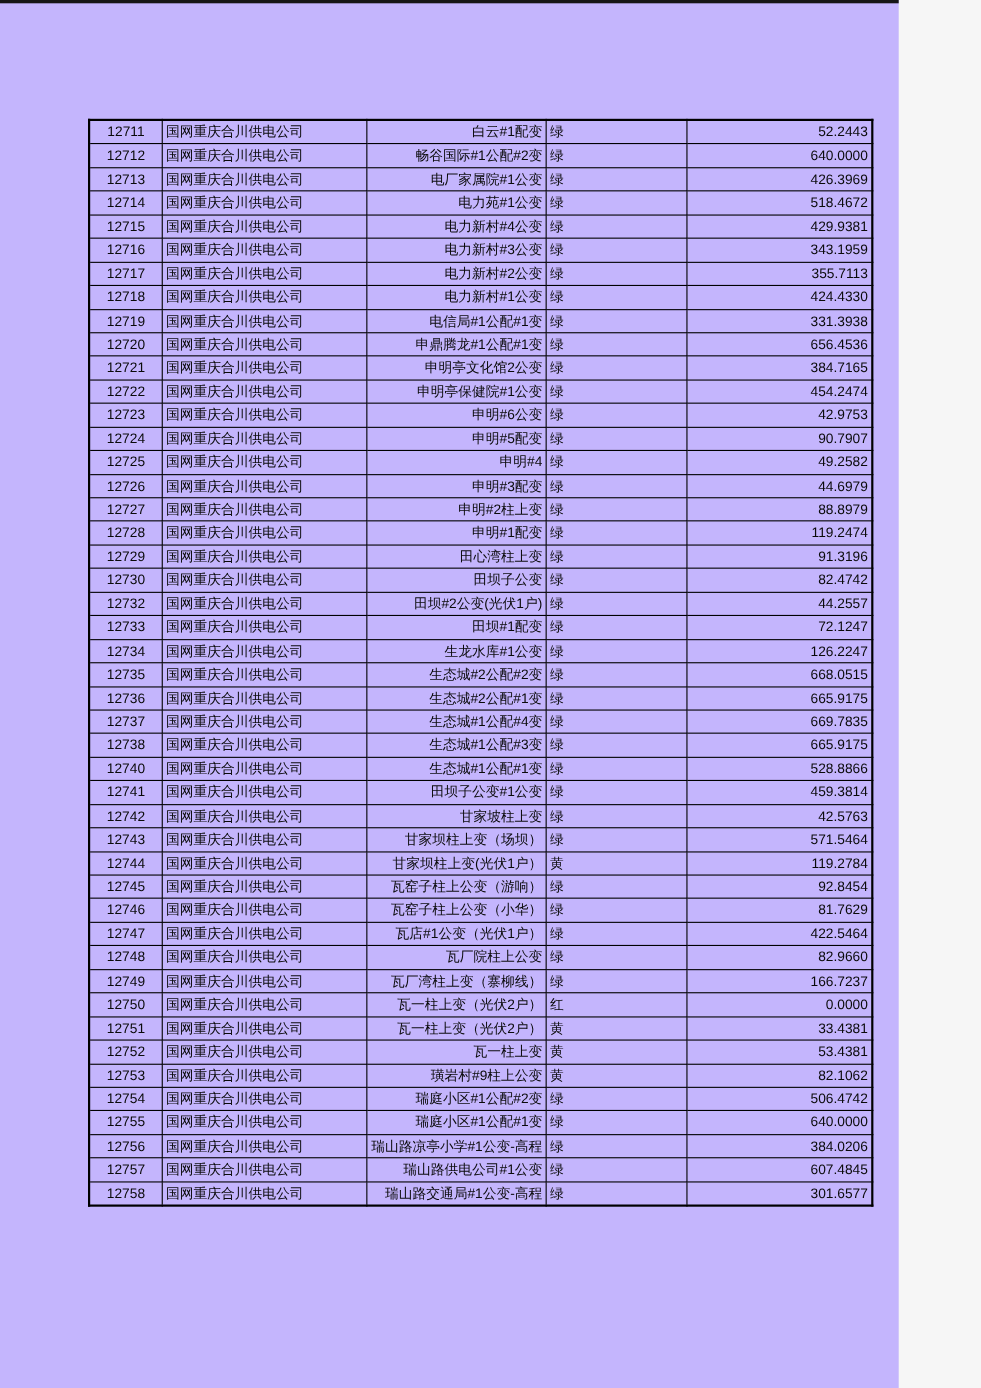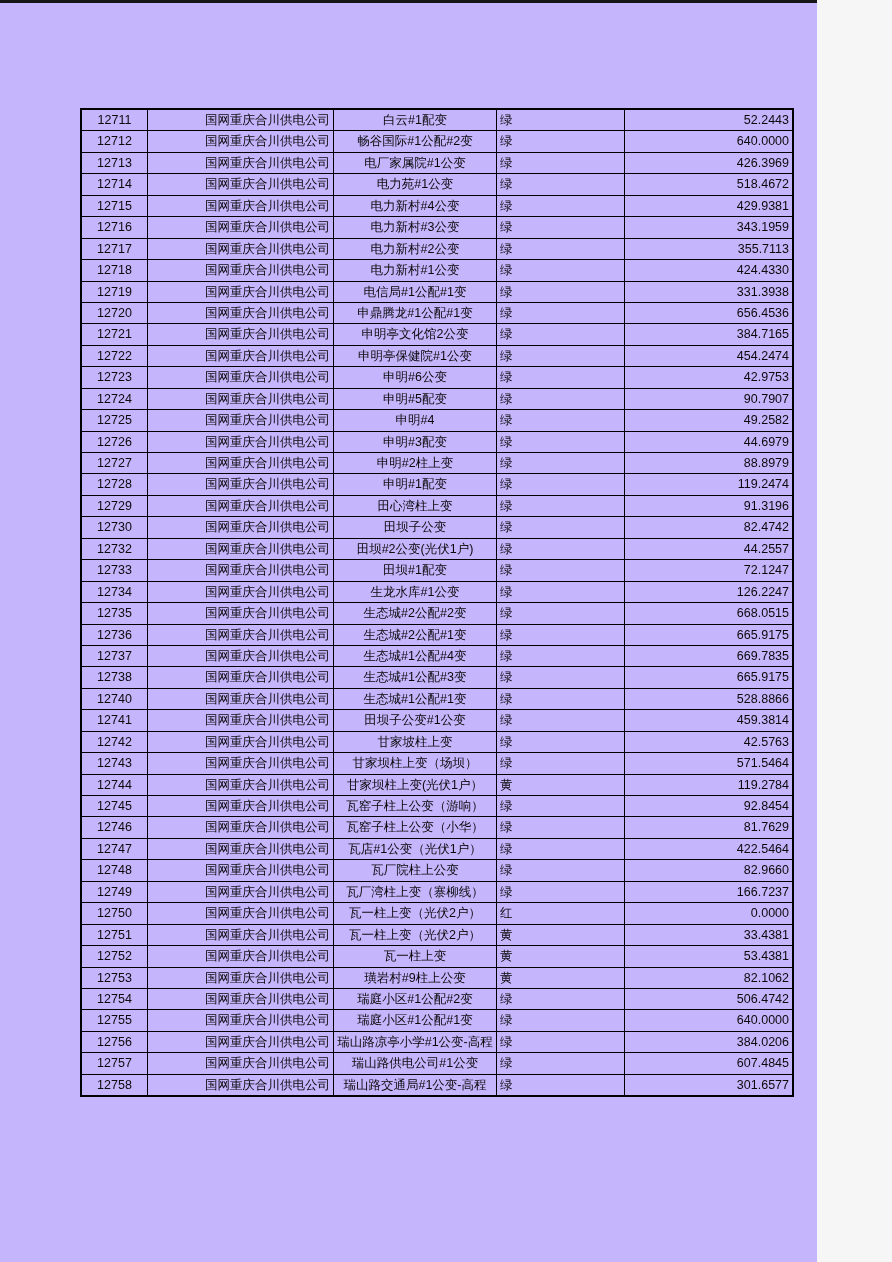--- a/index.html
+++ b/index.html
@@ -37,22 +37,22 @@
     height: 20.44px;
     font-size: 12.5px;
     line-height: 20.44px;
     color: #0a0a0a;
     padding: 0 3px;
     overflow: hidden;
     white-space: nowrap;
     vertical-align: middle;
   }
   td.col-id     { width: 59px;  text-align: center; }
-  td.col-company{ width: 179px; text-align: right; }
-  td.col-name   { width: 156px; text-align: center; }
+  td.col-company{ width: 179px; text-align: left; }
+  td.col-name   { width: 156px; text-align: right; }
   td.col-status { width: 121px; text-align: left; }
   td.col-value  { width: 161px; text-align: right; }
 </style>
 </head>
 <body>
 
 <div id="page">
   <div id="top-line"></div>
   <table id="records-table">
     <tbody>

